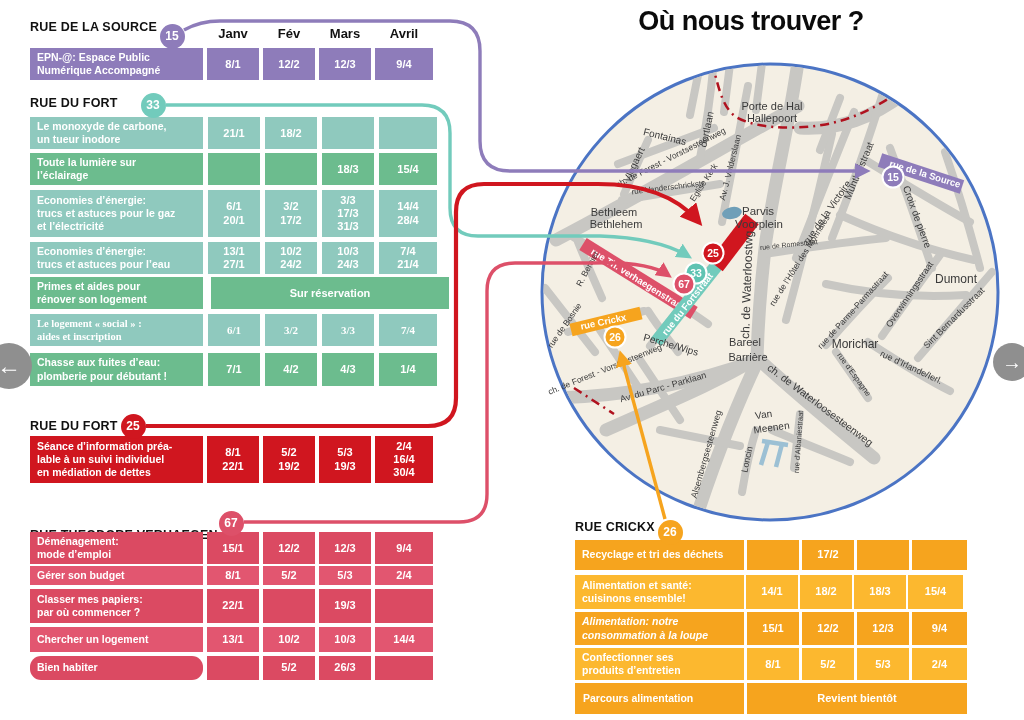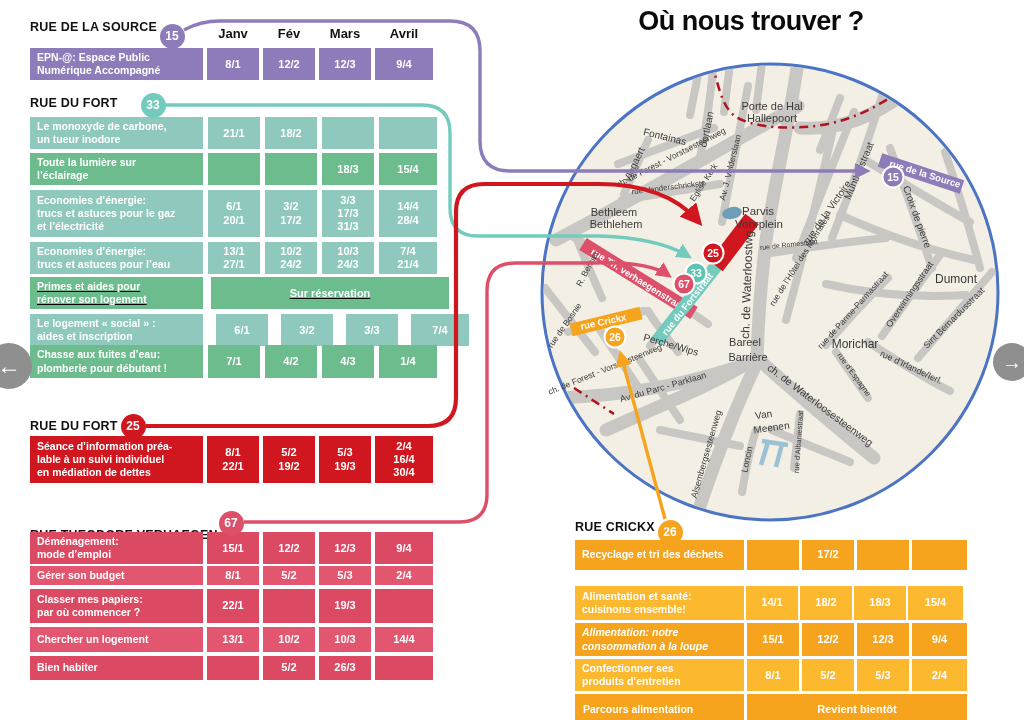--- a/index.html
+++ b/index.html
@@ -236,26 +236,26 @@
 trucs et astuces pour l’eau</div>
           <div class="cell dcell" style="background: rgb(143, 201, 190);">13/1
 27/1</div>
           <div class="cell dcell" style="background: rgb(143, 201, 190);">10/2
 24/2</div>
           <div class="cell dcell" style="background: rgb(143, 201, 190);">10/3
 24/3</div>
           <div class="cell dcell" style="background: rgb(143, 201, 190);">7/4
 21/4</div>
         </div>
-        <div class="trow" style="grid-template-columns: 173px 52px 52px 52px 58px; column-gap: 8px; margin-bottom: 5px; height: 32px; text-decoration: underline;">
+        <div class="trow" style="grid-template-columns: 173px 52px 52px 52px 58px; column-gap: 8px; margin-bottom: 5px; height: 32px;">
           <div class="cell lcell" style="background: rgb(108, 188, 142);">Primes et aides pour
 rénover son logement</div>
           <div class="cell dcell" style="background: rgb(108, 188, 142); grid-column: 2 / 6;">Sur réservation</div>
         </div>
-        <div class="trow" style="grid-template-columns: 173px 52px 52px 52px 58px; column-gap: 13px; margin-bottom: 1px; height: 30px;">
+        <div class="trow" style="grid-template-columns: 173px 52px 52px 52px 58px; column-gap: 5px; margin-bottom: 9px; height: 30px; font-family: Liberation Serif, serif;">
           <div class="cell lcell" style="background: rgb(143, 201, 190);">Le logement « social » :
 aides et inscription</div>
           <div class="cell dcell" style="background: rgb(143, 201, 190);">6/1</div>
           <div class="cell dcell" style="background: rgb(143, 201, 190);">3/2</div>
           <div class="cell dcell" style="background: rgb(143, 201, 190);">3/3</div>
           <div class="cell dcell" style="background: rgb(143, 201, 190);">7/4</div>
         </div>
         <div class="trow" style="grid-template-columns: 173px 52px 52px 52px 58px; column-gap: 5px; margin-bottom: 0px; height: 33px;">
           <div class="cell lcell" style="background: rgb(108, 188, 142);">Chasse aux fuites d’eau:
 plomberie pour débutant !</div>
@@ -310,31 +310,31 @@
           <div class="cell dcell" style="background: rgb(219, 74, 98);"></div>
         </div>
         <div class="trow" style="grid-template-columns: 173px 52px 52px 52px 58px; column-gap: 4px; margin-bottom: 4px; height: 25px;">
           <div class="cell lcell" style="background: rgb(226, 86, 112);">Chercher un logement</div>
           <div class="cell dcell" style="background: rgb(226, 86, 112);">13/1</div>
           <div class="cell dcell" style="background: rgb(226, 86, 112);">10/2</div>
           <div class="cell dcell" style="background: rgb(226, 86, 112);">10/3</div>
           <div class="cell dcell" style="background: rgb(226, 86, 112);">14/4</div>
         </div>
         <div class="trow" style="grid-template-columns: 173px 52px 52px 52px 58px; column-gap: 4px; margin-bottom: 0px; height: 24px;">
-          <div class="cell lcell" style="background: rgb(219, 74, 98);">Bien habiter</div>
+          <div class="cell lcell" style="background: rgb(219, 74, 98); border-radius: 11px;">Bien habiter</div>
           <div class="cell dcell" style="background: rgb(219, 74, 98);"></div>
           <div class="cell dcell" style="background: rgb(219, 74, 98);">5/2</div>
           <div class="cell dcell" style="background: rgb(219, 74, 98);">26/3</div>
           <div class="cell dcell" style="background: rgb(219, 74, 98);"></div>
         </div>
       </div>
       <div class="hdr" style="left: 575px; top: 520px;">RUE CRICKX</div>
       <div class="badge" style="left: 657.5px; top: 519.5px; background: rgb(246, 164, 30);">26</div>
       <div class="tbl" style="left: 575px; top: 540px;">
-        <div class="trow" style="grid-template-columns: 169px 52px 52px 52px 55px; column-gap: 3px; margin-bottom: 16px; height: 30px;">
+        <div class="trow" style="grid-template-columns: 169px 52px 52px 52px 55px; column-gap: 3px; margin-bottom: 5px; height: 30px;">
           <div class="cell lcell" style="background: rgb(246, 164, 30);">Recyclage et tri des déchets</div>
           <div class="cell dcell" style="background: rgb(246, 164, 30);"></div>
           <div class="cell dcell" style="background: rgb(246, 164, 30);">17/2</div>
           <div class="cell dcell" style="background: rgb(246, 164, 30);"></div>
           <div class="cell dcell" style="background: rgb(246, 164, 30);"></div>
         </div>
         <div class="trow" style="grid-template-columns: 169px 52px 52px 52px 55px; column-gap: 2px; margin-bottom: 3px; height: 34px;">
           <div class="cell lcell" style="background: rgb(252, 184, 47);">Alimentation et santé:
 cuisinons ensemble!</div>
           <div class="cell dcell" style="background: rgb(252, 184, 47);">14/1</div>

